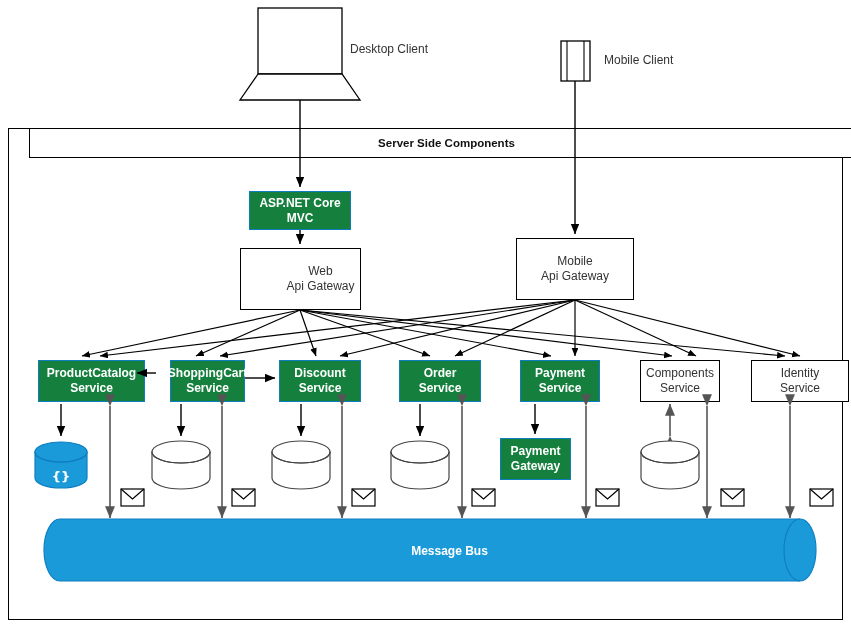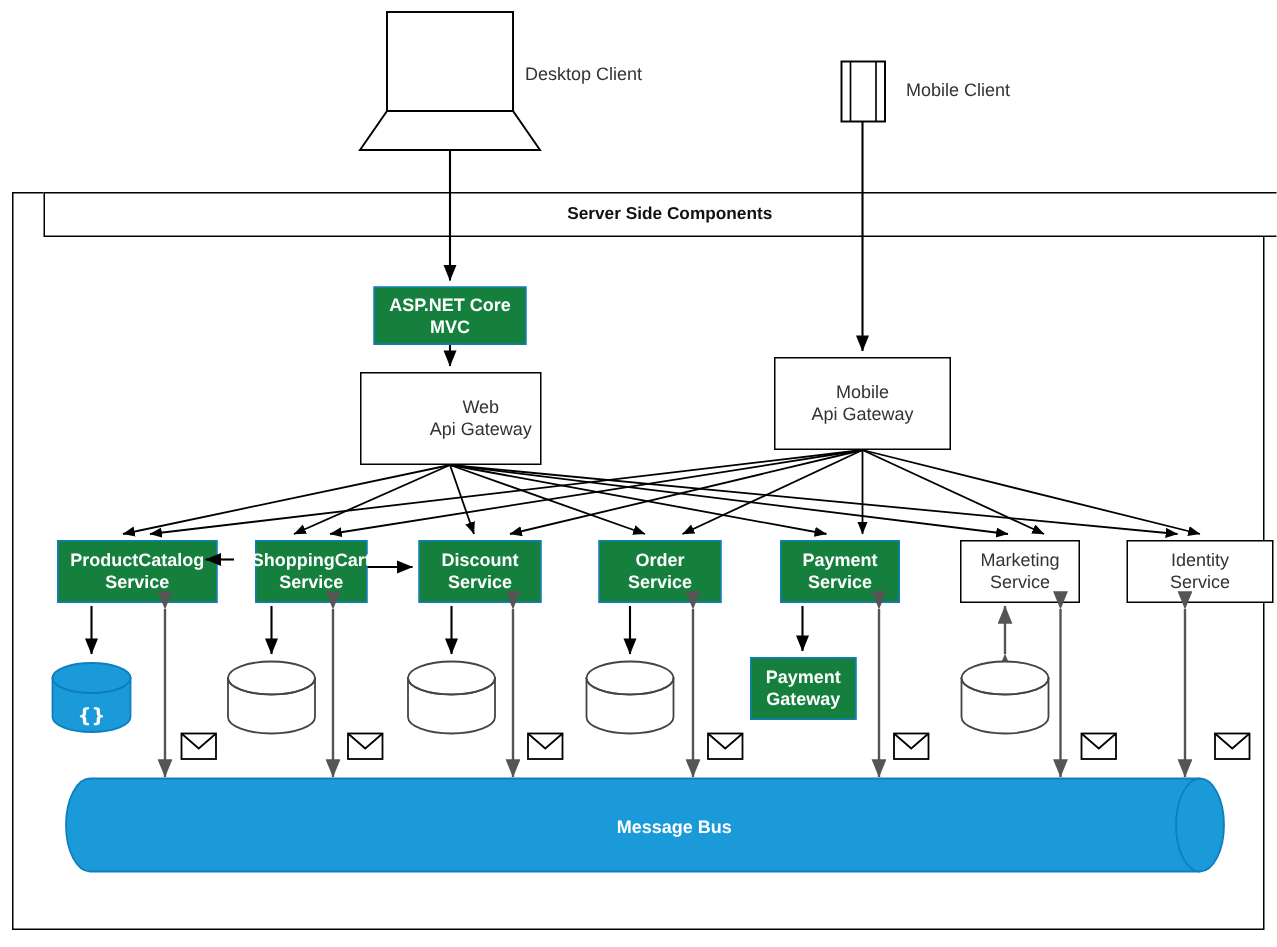--- a/index.html
+++ b/index.html
@@ -85,21 +85,21 @@
 
   <div class="node box-blue two-line" style="left:520px;top:360px;width:80px;height:42px;">
     <div>
       <span>Payment</span>
       <span>Service</span>
     </div>
   </div>
 
   <div class="node box-plain two-line" style="left:640px;top:360px;width:80px;height:42px;">
     <div>
-      <span>Marketing</span>
+      <span>Components</span>
       <span>Service</span>
     </div>
   </div>
 
   <div class="node box-plain two-line" style="left:751px;top:360px;width:98px;height:42px;">
     <div>
       <span>Identity</span>
       <span>Service</span>
     </div>
   </div>

